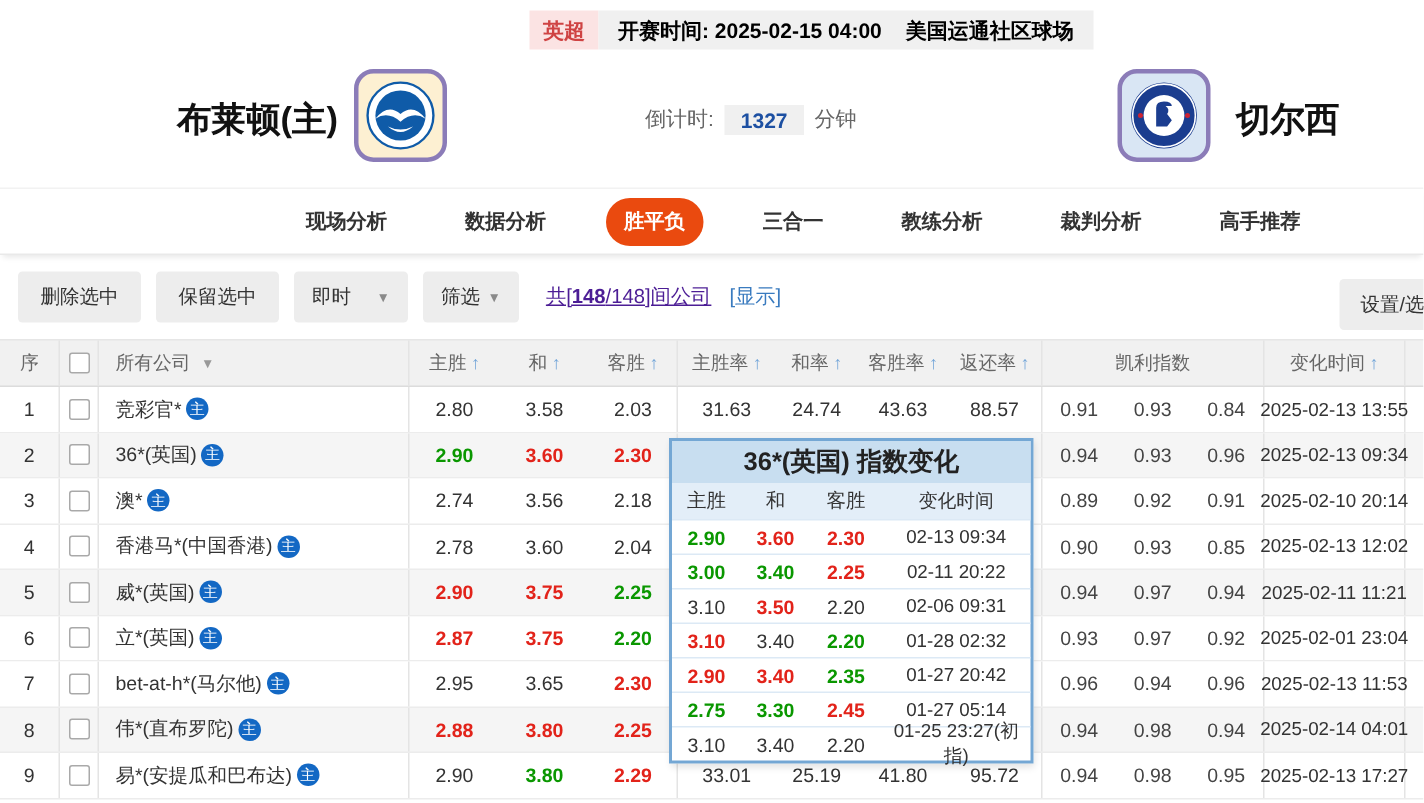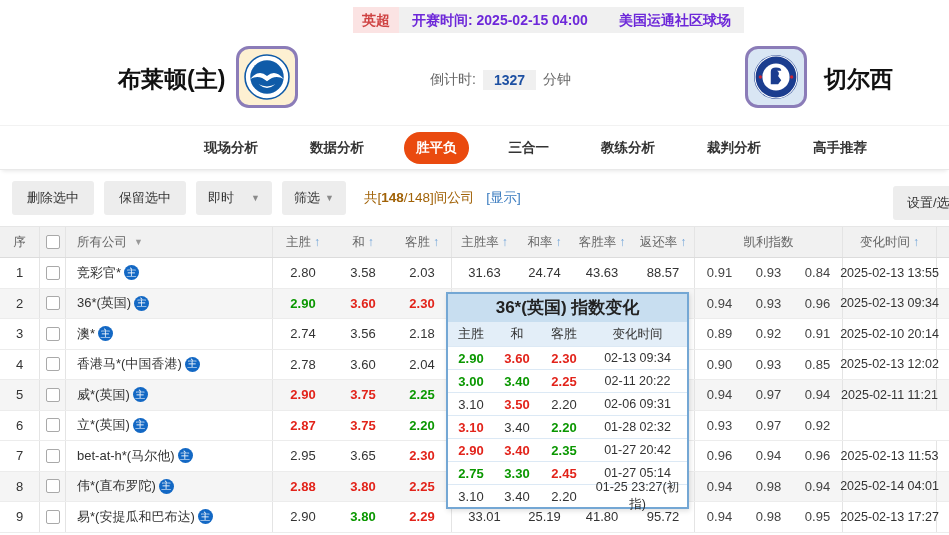--- a/index.html
+++ b/index.html
@@ -4,21 +4,21 @@
 <style>
   * { box-sizing: border-box; margin: 0; padding: 0; }
   html,body { width:949px; height:535px; overflow:hidden; background:#fff;
     font-family:"Liberation Sans","DejaVu Sans",sans-serif; color:#333; }
   body { position:relative; }
 
   
   .topbar { position:absolute; top:7px; left:353px; display:flex; align-items:stretch;
     font-size:14px; font-weight:bold; line-height:26px; }
   .league-badge { background:#fbe3e3; color:#cf4343; padding:0 9px; cursor:pointer; }
-  .topinfo { background:#f0f0f0; color:#6d28d9; padding:0 13px; display:flex; gap:31px; white-space:nowrap; }
+  .topinfo { background:#f0f0f0; color:#000000; padding:0 13px; display:flex; gap:16px; white-space:nowrap; }
 
   
   .team-name { position:absolute; top:64px; font-size:23px; font-weight:bold; color:#111; white-space:nowrap; }
   .home-name { left:118px; }
   .away-name { left:824px; }
   .logo { position:absolute; top:46px; width:62px; height:62px; border:3px solid #8b7cb8;
     border-radius:13px; display:flex; align-items:center; justify-content:center; }
   .home-logo { left:236px; background:#fdf0d2; }
   .away-logo { left:745px; background:#d9e6f4; }
   .countdown { position:absolute; left:430px; top:70px; display:flex; align-items:center;
@@ -38,21 +38,21 @@
   
   .toolbar { position:absolute; top:170px; left:0; width:949px; height:56px;
     display:flex; align-items:center; padding-left:12px; gap:10px; font-size:13px; }
   .tbtn { background:#ededed; color:#333; font-size:13px; padding:8px 15px; border-radius:3px;
     cursor:pointer; white-space:nowrap; }
   .tselect { background:#ededed; padding:8px 12px; border-radius:3px; width:76px;
     display:flex; justify-content:space-between; align-items:center; cursor:pointer; }
   .tfilter { background:#ededed; padding:8px 12px; border-radius:3px; display:flex; gap:5px;
     align-items:center; cursor:pointer; }
   .sel-caret { color:#8a8a8a; font-size:9px; }
-  .count-text { margin-left:8px; font-size:13.5px; color:#a16207; }
+  .count-text { margin-left:8px; font-size:13.5px; color:#4c1d95;text-decoration:underline; }
   .count-text b { font-weight:bold; }
   .show-link { color:#3a7bbf; cursor:pointer; font-size:13.5px; margin-left:2px; }
   .settings-btn { position:absolute; left:893px; top:186px; background:#ededed; color:#333;
     font-size:13px; padding:8px 14px; border-radius:3px; white-space:nowrap; cursor:pointer; }
 
   
   .odds-table { position:absolute; top:226px; left:0; width:949px; font-size:13px; }
   .tr { display:flex; align-items:center; height:30.5px; border-bottom:1px solid #ececec; background:#fff; }
   .tr.shade { background:#f5f5f5; }
   .thead { background:#f1f1f1; height:32px; color:#666; font-size:12.5px;
@@ -316,20 +316,21 @@
         <div class="c co1" style="color: rgb(226, 35, 26); font-weight: bold;">2.87</div>
         <div class="c co2" style="color: rgb(226, 35, 26); font-weight: bold;">3.75</div>
         <div class="c co3 br" style="color: rgb(10, 151, 0); font-weight: bold;">2.20</div>
         <div class="c cr1"></div>
         <div class="c cr2"></div>
         <div class="c cr3"></div>
         <div class="c cr4 br"></div>
         <div class="c ck">0.93</div>
         <div class="c ck">0.97</div>
         <div class="c ck ck3 br">0.92</div>
+        <div class="c ct br">2025-02-01 23:04</div>
         <div class="c cx"></div>
       </div>
       <div class="tr">
         <div class="c seq br">7</div>
         <div class="c chk br">
           <span class="cb"></span>
         </div>
         <div class="c comp br">
           <span class="">bet-at-h*(马尔他)</span>
           <span class="mico">主</span>

